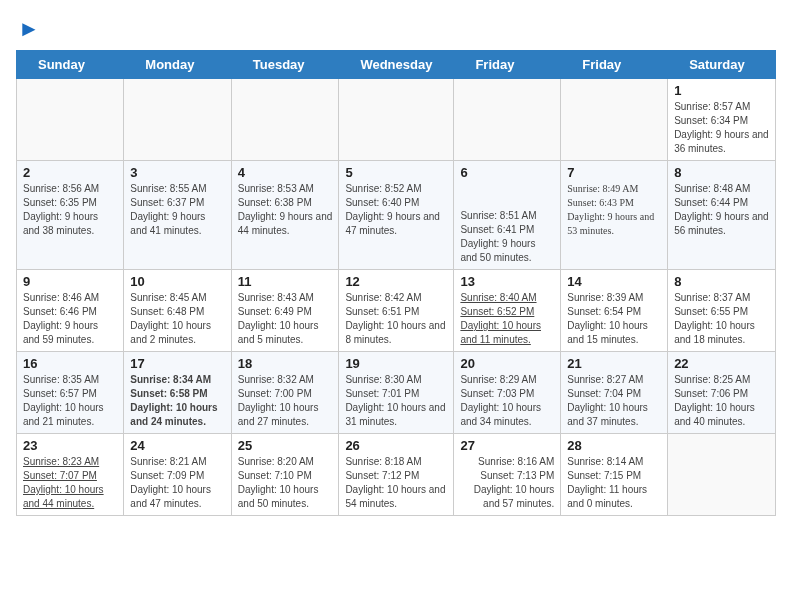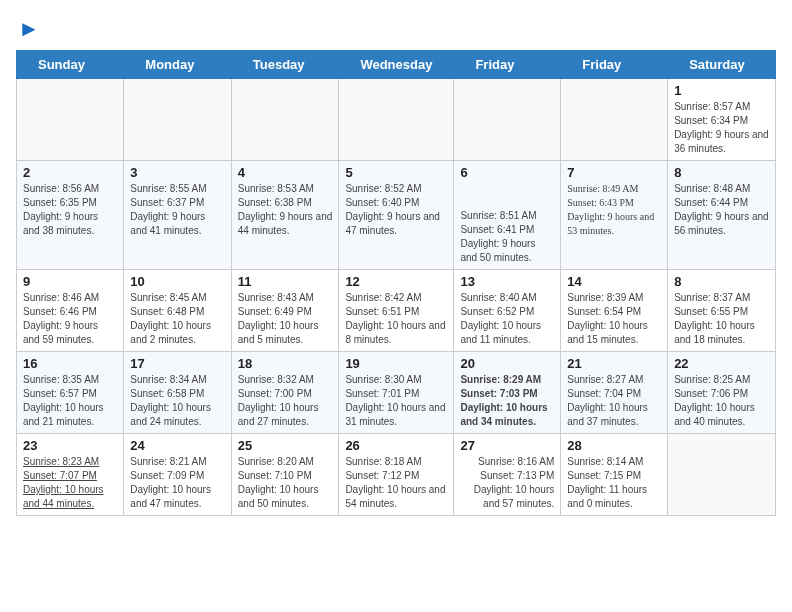--- a/index.html
+++ b/index.html
@@ -131,21 +131,21 @@
 Daylight: 10 hours and 5 minutes.</div>
           </td>
           <td>
             <div class="day-num">12</div>
             <div class="day-info" style="white-space: pre-line;">Sunrise: 8:42 AM
 Sunset: 6:51 PM
 Daylight: 10 hours and 8 minutes.</div>
           </td>
           <td>
             <div class="day-num">13</div>
-            <div class="day-info" style="white-space: pre-line;">Sunrise: 8:40 AM
+            <div class="day-info" style="white-space: pre-line; text-decoration: underline;">Sunrise: 8:40 AM
 Sunset: 6:52 PM
 Daylight: 10 hours and 11 minutes.</div>
           </td>
           <td>
             <div class="day-num">14</div>
             <div class="day-info" style="white-space: pre-line;">Sunrise: 8:39 AM
 Sunset: 6:54 PM
 Daylight: 10 hours and 15 minutes.</div>
           </td>
           <td>
@@ -157,39 +157,39 @@
         </tr>
         <tr>
           <td>
             <div class="day-num">16</div>
             <div class="day-info" style="white-space: pre-line;">Sunrise: 8:35 AM
 Sunset: 6:57 PM
 Daylight: 10 hours and 21 minutes.</div>
           </td>
           <td>
             <div class="day-num">17</div>
-            <div class="day-info" style="white-space: pre-line;">Sunrise: 8:34 AM
+            <div class="day-info" style="white-space: pre-line; font-weight: bold;">Sunrise: 8:34 AM
 Sunset: 6:58 PM
 Daylight: 10 hours and 24 minutes.</div>
           </td>
           <td>
             <div class="day-num">18</div>
             <div class="day-info" style="white-space: pre-line;">Sunrise: 8:32 AM
 Sunset: 7:00 PM
 Daylight: 10 hours and 27 minutes.</div>
           </td>
           <td>
             <div class="day-num">19</div>
             <div class="day-info" style="white-space: pre-line;">Sunrise: 8:30 AM
 Sunset: 7:01 PM
 Daylight: 10 hours and 31 minutes.</div>
           </td>
           <td>
             <div class="day-num">20</div>
-            <div class="day-info" style="white-space: pre-line; font-weight: bold;">Sunrise: 8:29 AM
+            <div class="day-info" style="white-space: pre-line;">Sunrise: 8:29 AM
 Sunset: 7:03 PM
 Daylight: 10 hours and 34 minutes.</div>
           </td>
           <td>
             <div class="day-num">21</div>
             <div class="day-info" style="white-space: pre-line;">Sunrise: 8:27 AM
 Sunset: 7:04 PM
 Daylight: 10 hours and 37 minutes.</div>
           </td>
           <td>

